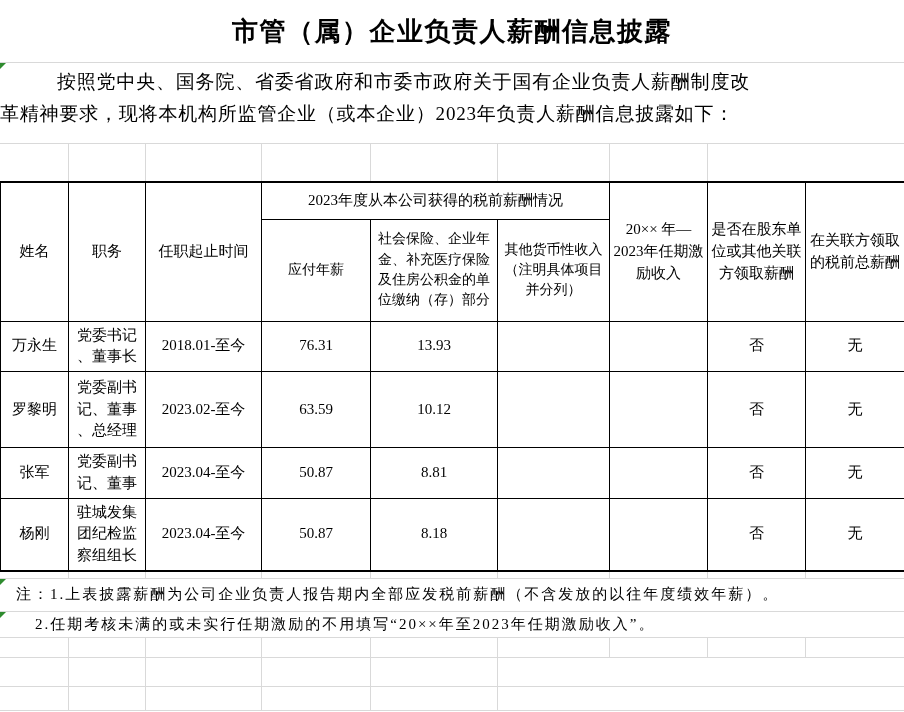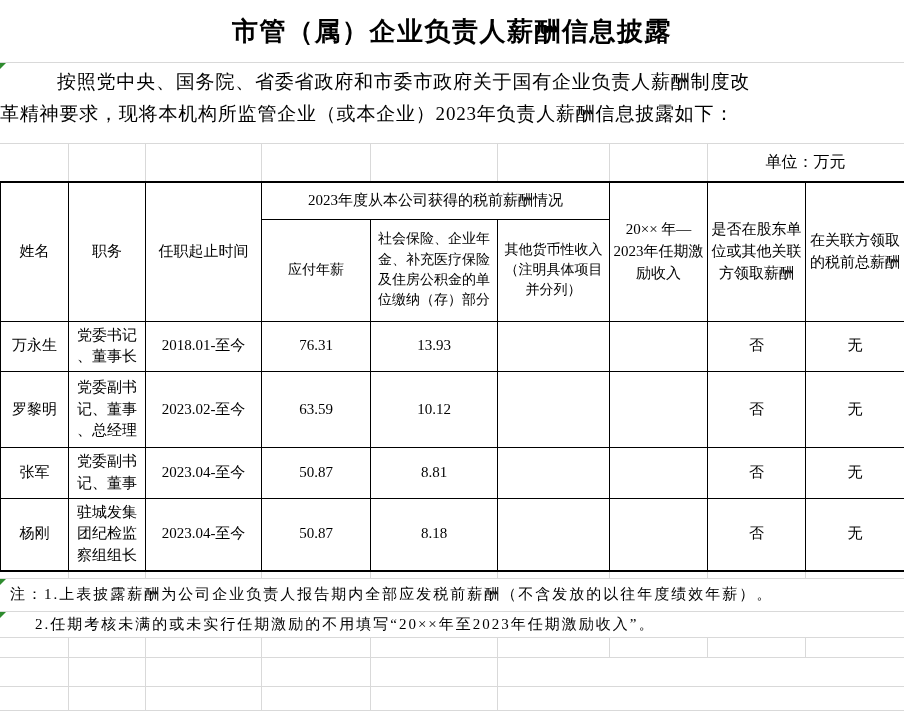--- a/index.html
+++ b/index.html
@@ -31,21 +31,21 @@
   }
   tr.hr1{height:37px;}
   tr.hr2{height:102px;}
   tr.hr2 td, td.mergedhead{font-size:14px;}
   tr.r1{height:48px;} tr.r2{height:76px;} tr.r3{height:47px;} tr.r4{height:65px;}
   td.pos{font-size:14px;line-break:anywhere;word-break:break-all;line-height:1.5;}
   .note{
     left:0;width:904px;display:flex;align-items:center;
     font-size:15px;letter-spacing:2px;
   }
-  .note1{top:578px;height:33px;padding-left:10px;}
+  .note1{top:578px;height:33px;padding-left:16px;}
   .note2{top:611px;height:26px;padding-left:35px;}
   .company{
     left:497px;top:657px;width:407px;height:29px;display:flex;align-items:center;justify-content:center;
     font-size:16px;letter-spacing:0.5px;
   }
   .rdate{
     left:497px;top:686px;width:407px;height:26px;display:flex;align-items:center;justify-content:center;
     font-size:16px;
   }
   .tri{
@@ -104,21 +104,20 @@
   </svg>
 
   <div class="tri" style="left:0;top:63px"></div>
   <div class="tri" style="left:0;top:579px"></div>
   <div class="tri" style="left:0;top:612px"></div>
 
   <div class="abs title">市管（属）企业负责人薪酬信息披露</div>
 
   <div class="abs intro">按照党中央、国务院、省委省政府和市委市政府关于国有企业负责人薪酬制度改革精神要求，现将本机构所监管企业（或本企业）2023年负责人薪酬信息披露如下：</div>
 
-  <div class="abs unit">单位：万元</div>
 
   <table class="salary">
     <colgroup>
       <col style="width:68px">
         <col style="width:77px">
         <col style="width:116px">
       <col style="width:109px">
         <col style="width:127px">
         <col style="width:112px">
       <col style="width:98px">

